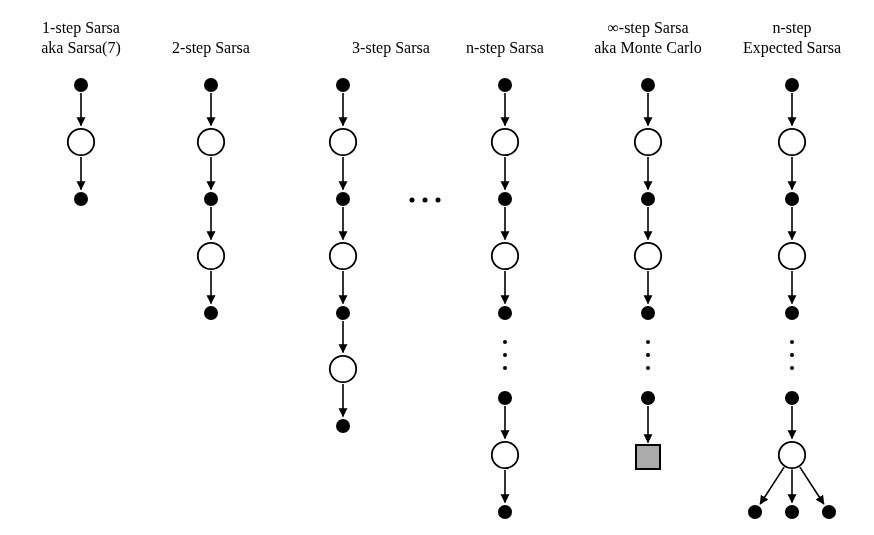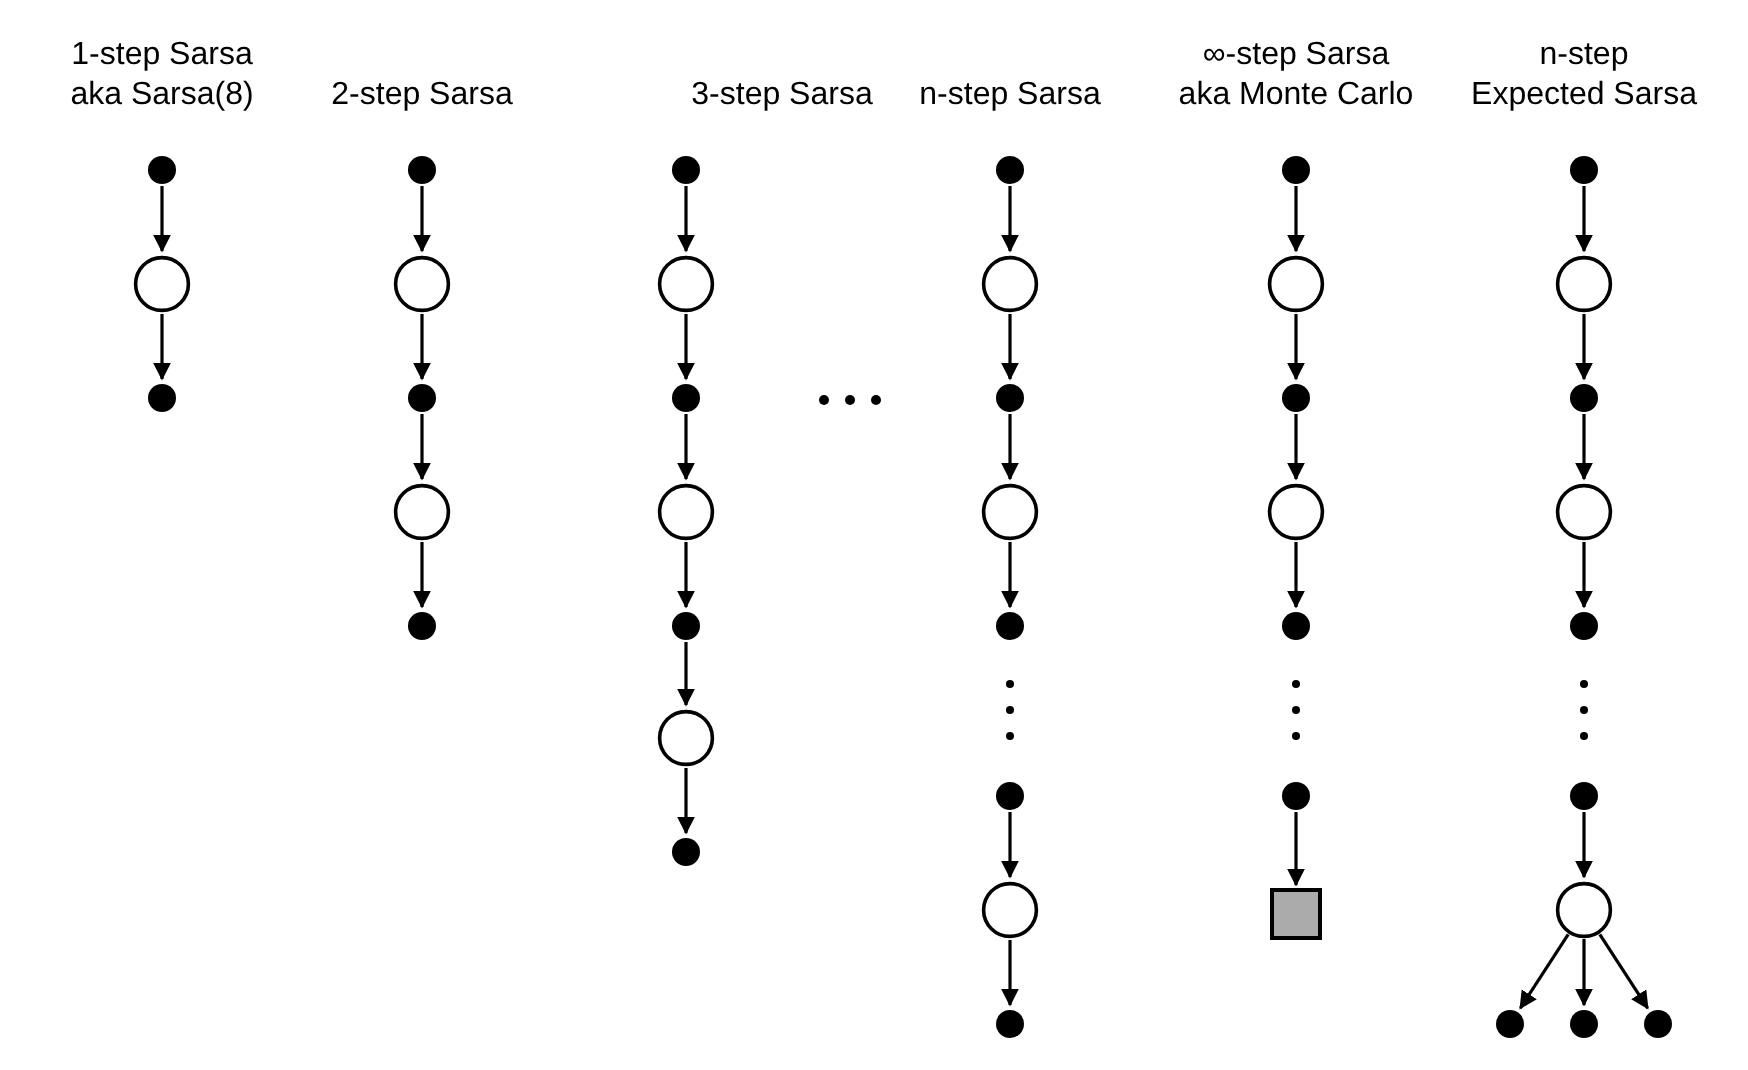--- a/index.html
+++ b/index.html
@@ -1,21 +1,21 @@
 <!DOCTYPE html>
 <html style="--bg: #ffffff; --ink: #000000; --state-fill: #ffffff; --terminal-fill: #ababab;"><head>
 <meta charset="utf-8">
 <style>
   html, body { margin: 0; padding: 0; background: #ffffff; }
   .canvas {
     position: relative;
     width: 874px;
     height: 535px;
     background: var(--bg, #ffffff);
-    font-family: Liberation Sans, sans-serif;
+    font-family: Liberation Serif, serif;
     overflow: hidden;
   }
   .titles { position: absolute; inset: 0; pointer-events: none; }
   .col-title {
     position: absolute;
     top: 18px;
     height: 40px;
     transform: translateX(-50%);
     display: flex;
     flex-direction: column;
@@ -34,21 +34,21 @@
   .terminal { fill: var(--terminal-fill, #ababab); stroke: var(--ink, #000000); stroke-width: 2; }
 </style>
 </head>
 <body>
 
 <div class="canvas">
 
   <div class="titles">
     <div class="col-title" style="left: 81px;">
       <span>1-step Sarsa</span>
-      <span>aka Sarsa(8)</span>
+      <span>aka Sarsa(7)</span>
     </div>
     <div class="col-title" style="left: 211px;">
       <span>2-step Sarsa</span>
     </div>
     <div class="col-title" style="left: 343px; margin-left: 48px;">
       <span>3-step Sarsa</span>
     </div>
     <div class="col-title" style="left: 505px; text-align: center;">
       <span>n-step Sarsa</span>
     </div>

